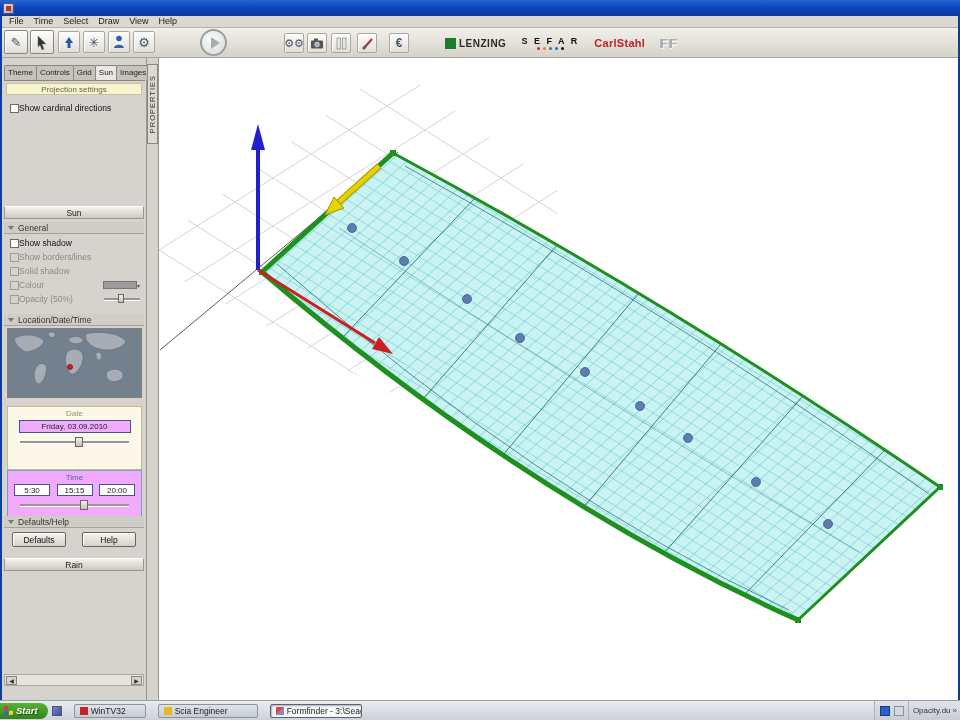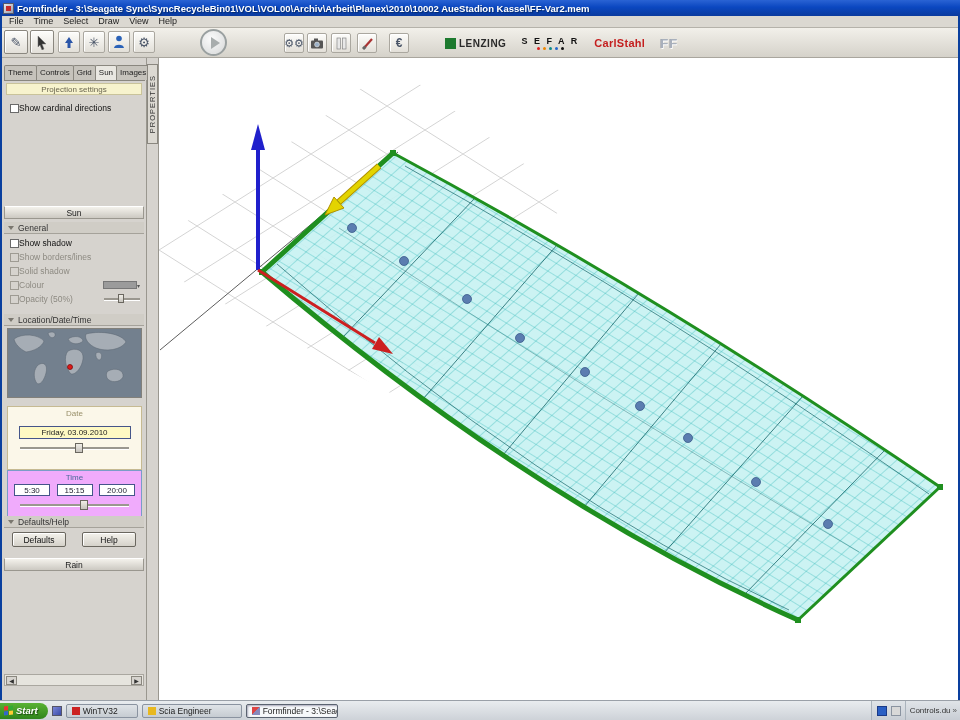--- a/index.html
+++ b/index.html
@@ -80,21 +80,21 @@
   .mini-slider{position:relative;width:36px;height:10px;margin-left:auto}
   .mini-slider .track{position:absolute;left:0;right:0;top:4px;height:2px;background:#9a978f;box-shadow:0 1px 0 #fff}
   .mini-slider .thumb{position:absolute;top:0;width:6px;height:9px;background:linear-gradient(#f0eee8,#c6c3bc);border:1px solid #6a675f}
 
   .map-box{position:absolute;left:5px;top:270px;width:135px;height:70px;border:1px solid #82807a;background:#73808e;
     box-shadow:inset 1px 1px 2px #44505c}
   .map-box svg{display:block}
 
   .date-box{position:absolute;left:5px;top:348px;width:135px;height:64px;background:#fbf7e9;border:1px solid #c6ba92}
   .date-label{font-size:8px;color:#99906a;text-align:center;margin-top:2px}
-  .date-field{margin:8px auto 0;width:112px;height:13px;background:#fef9c3;border:1px solid #45558a;
+  .date-field{margin:2px auto 0;width:112px;height:13px;background:#f0abfc;border:1px solid #45558a;
     font-size:8px;color:#222;display:flex;align-items:center;justify-content:center}
   .slider{position:relative;height:12px;margin:3px 12px 0}
   .slider .track{position:absolute;left:0;right:0;top:5px;height:2px;background:#9a978f;box-shadow:0 1px 0 #fff}
   .slider .thumb{position:absolute;top:1px;width:8px;height:10px;background:linear-gradient(#f0eee8,#c6c3bc);border:1px solid #6a675f}
 
   .time-box{position:absolute;left:5px;top:412px;width:135px;height:52px;background:#f0abfc;border:1px solid #7a9cc8}
   .time-label{font-size:8px;color:#4a6a9a;text-align:center;margin-top:2px}
   .time-fields{display:flex;justify-content:space-between;padding:2px 6px 0}
   .tfield{width:36px;height:12px;background:#fff;border:1px solid #45558a;font-size:8px;color:#223;
     display:flex;align-items:center;justify-content:center}
@@ -117,37 +117,36 @@
 
   
   .taskbar{position:absolute;left:0;right:0;bottom:0;height:20px;background:linear-gradient(#e9ecef,#cdd2d8);
     border-top:1px solid #9aa0a8;display:flex;align-items:center;z-index:60}
   .start-btn{height:16px;margin:1px 0;padding:0 10px 0 4px;background:linear-gradient(#59b234,#2f851c);
     border-radius:0 8px 8px 0;display:flex;align-items:center;gap:3px;color:#fff;font-size:9.5px;font-weight:bold;
     font-style:italic;text-shadow:1px 1px 1px #1a4a10}
   .winflag{width:9px;height:9px;display:grid;grid-template-columns:1fr 1fr;gap:1px;transform:skewY(-6deg)}
   .winflag i{display:block}
   .quick-icon{width:10px;height:10px;background:linear-gradient(135deg,#7a87d8,#3a4aa8);margin-left:4px;border:1px solid #556}
-  .task-btn{height:14px;margin-left:4px;padding:0 5px;background:linear-gradient(#dfe3e7,#c6ccd2);border:1px solid #8a93a0;
+  .task-btn{height:14px;margin-left:12px;padding:0 5px;background:linear-gradient(#dfe3e7,#c6ccd2);border:1px solid #8a93a0;
     border-radius:2px;display:flex;align-items:center;gap:3px;font-size:8.5px;color:#222;white-space:nowrap;overflow:hidden}
   .task-btn.active{background:#f6f8fa;border-color:#5a6370;box-shadow:inset 1px 1px 2px #aab}
   .ticon{width:8px;height:8px;flex:0 0 auto}
   .tray{margin-left:auto;display:flex;align-items:center;gap:4px;height:100%;border-left:1px solid #aab3bc;
     padding:0 3px 0 5px;background:linear-gradient(#e0e4e8,#c8cdd4)}
   .tray-icon{width:10px;height:10px}
   .desktop-band{display:flex;align-items:center;gap:2px;font-size:8px;color:#333;border-left:1px solid #aab3bc;
     padding-left:4px;height:100%}
   .chev{font-size:8px;color:#555}
 </style>
 </head>
 <body>
 
 <div class="titlebar">
   <span class="app-icon"></span>
-  <span class="title-text">Formfinder - 3:\Seagate Sync\SyncRecycleBin01\VOL\VOL00\Archiv\Arbeit\Planex\2010\10002 AueStadion Kassel\FF-Var2.mem</span>
 </div>
 
 <div class="menubar">
   <span class="menu-item">File</span>
   <span class="menu-item">Time</span>
   <span class="menu-item">Select</span>
   <span class="menu-item">Draw</span>
   <span class="menu-item">View</span>
   <span class="menu-item">Help</span>
 </div>
@@ -452,17 +451,17 @@
     <span>Scia Engineer</span>
   </div>
   <div class="task-btn active" style="width:92px">
     <span class="ticon" style="background:linear-gradient(135deg,#d44 50%,#88b 50%)"></span>
     <span>Formfinder - 3:\Seaga...</span>
   </div>
   <div class="tray">
     <span class="tray-icon" style="background:#2a5fc4;border:1px solid #1a3a88"></span>
     <span class="tray-icon" style="background:#d8d8d8;border:1px solid #8a93a0"></span>
     <span class="desktop-band">
-      <span>Controls.du</span>
+      <span>Opacity.du</span>
       <span class="chev">»</span>
     </span>
   </div>
 </div>
 
 </body></html>

